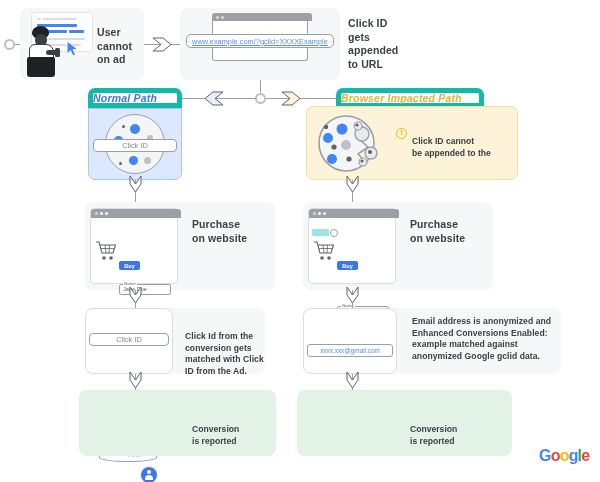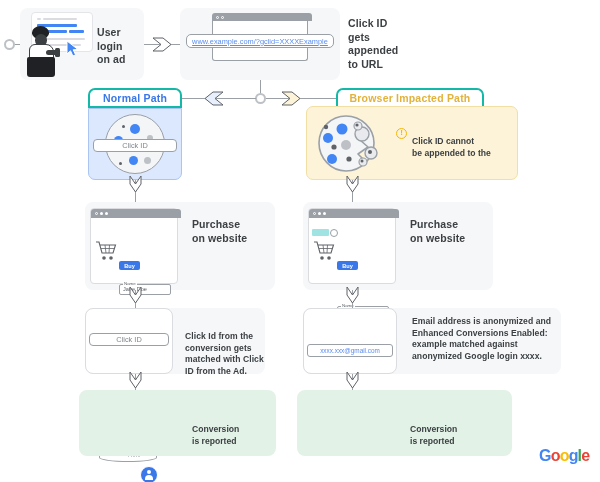--- a/index.html
+++ b/index.html
@@ -74,23 +74,24 @@
   }
   .urlpill{
     background:#ffffff;border:1px solid #9aa0a6;border-radius:5px;
     font-size:7.4px;color:#5b8def;text-decoration:underline;
     display:flex;align-items:center;justify-content:center;
     box-sizing:border-box;white-space:nowrap;
   }
 
   
   .path-head{
-    border:2px solid #14b8a6;border-radius:7px 7px 0 0;background:#ffffff;
-    display:flex;align-items:center;justify-content:center;
-    box-sizing:border-box;
+    border:5px solid #14b8a6;border-radius:7px 7px 0 0;background:#ffffff;
+    display:flex;align-items:center;
+    box-sizing:border-box;
+    font-style:italic;
   }
   .path-head .t{font-size:10.5px;font-weight:bold;letter-spacing:.2px;}
   .path-body{box-sizing:border-box;}
   .normal-body{background:#dce8fd;border:1px solid #aac4f3;border-radius:0 0 7px 7px;}
   .impact-body{background:#fdf3d8;border:1px solid #f2dfa4;border-radius:7px;}
 
   
   .cookie{
     background:#f4f5f7;border:1.6px solid #9aa0a6;border-radius:50%;
     position:relative;box-sizing:border-box;
@@ -199,21 +200,21 @@
     <div class="abs person-skin" style="left:22px;top:24px;width:14px;height:5px;border-radius:3px;"></div>
     <div class="abs person-skin" style="left:31px;top:22px;width:5px;height:9px;border-radius:1.5px;"></div>
   </div>
 
   <svg class="abs" style="left:66px;top:40px;" width="14" height="17" viewBox="0 0 14 17">
     <path d="M1 1 L1 14 L4.5 10.8 L6.9 16 L9.6 14.8 L7.2 9.8 L12 9.5 Z" fill="#4285f4" stroke="#ffffff" stroke-width="1"></path>
   </svg>
 
   <div class="abs label-text" style="left:97px;top:26px;width:44px;">
     <div>User</div>
-    <div>login</div>
+    <div>cannot</div>
     <div>on ad</div>
   </div>
 
   <div class="abs hline" style="left:144px;top:44px;width:36px;"></div>
   <svg class="abs" style="left:152px;top:37px;" width="20" height="15" viewBox="0 0 20 15">
     <path d="M1 1 L11 1 L19 7.5 L11 14 L1 14 L9 7.5 Z" fill="#ffffff" stroke="#5f6368" stroke-width="1"></path>
   </svg>
 
   <div class="abs tint" style="left:180px;top:8px;width:160px;height:72px;"></div>
   <div class="abs winbar" style="left:212px;top:13px;width:96px;height:8px;">
@@ -419,21 +420,21 @@
   </div>
 
   <div class="abs tint" style="left:303px;top:308px;width:258px;height:66px;"></div>
   <div class="abs card" style="left:303px;top:308px;width:94px;height:66px;"></div>
 
   <div class="abs email-pill" style="left:307px;top:344px;width:86px;height:13px;">xxxx.xxx@gmail.com</div>
   <div class="abs body-text" style="left:412px;top:316px;width:146px;">
     <div>Email address is anonymized and</div>
     <div>Enhanced Conversions Enabled:</div>
     <div>example matched against</div>
-    <div>anonymized Google login xxxx.</div>
+    <div>anonymized Google gclid data.</div>
   </div>
 
   <div class="abs vline" style="left:135px;top:374px;height:18px;"></div>
   <svg class="abs" style="left:129px;top:371px;" width="13" height="18" viewBox="0 0 13 18">
     <path d="M1 1 L1 9 L6.5 17 L12 9 L12 1 L6.5 9 Z" fill="#ffffff" stroke="#5f6368" stroke-width="1"></path>
   </svg>
   <div class="abs vline" style="left:352px;top:374px;height:18px;"></div>
   <svg class="abs" style="left:346px;top:371px;" width="13" height="18" viewBox="0 0 13 18">
     <path d="M1 1 L1 9 L6.5 17 L12 9 L12 1 L6.5 9 Z" fill="#ffffff" stroke="#5f6368" stroke-width="1"></path>
   </svg>

